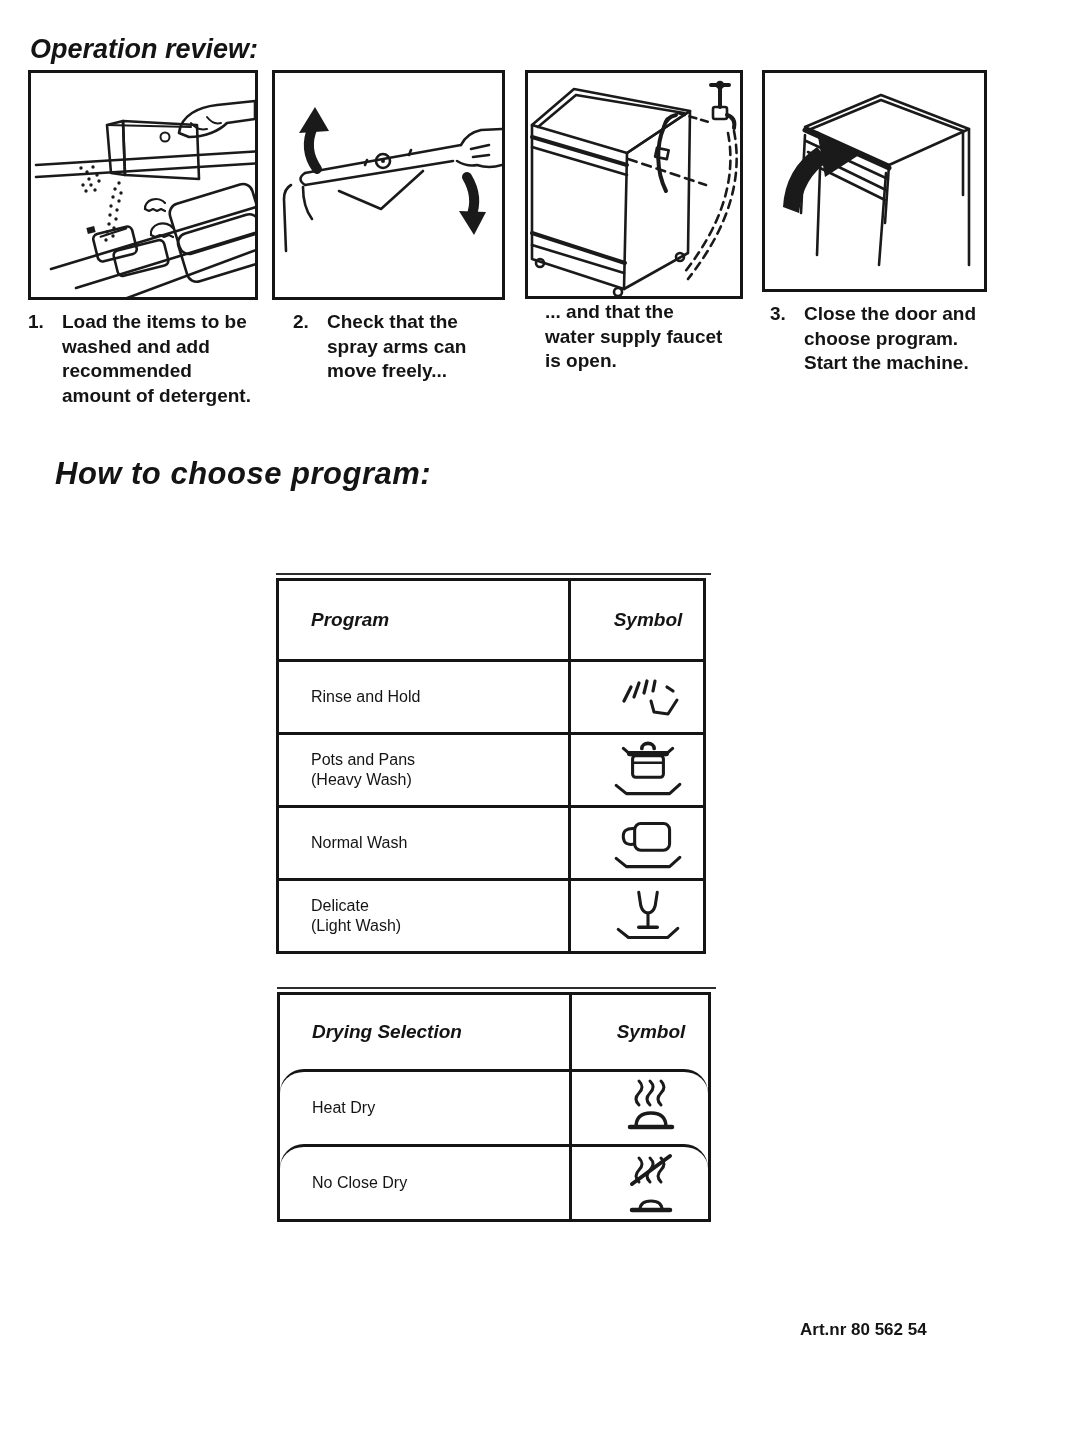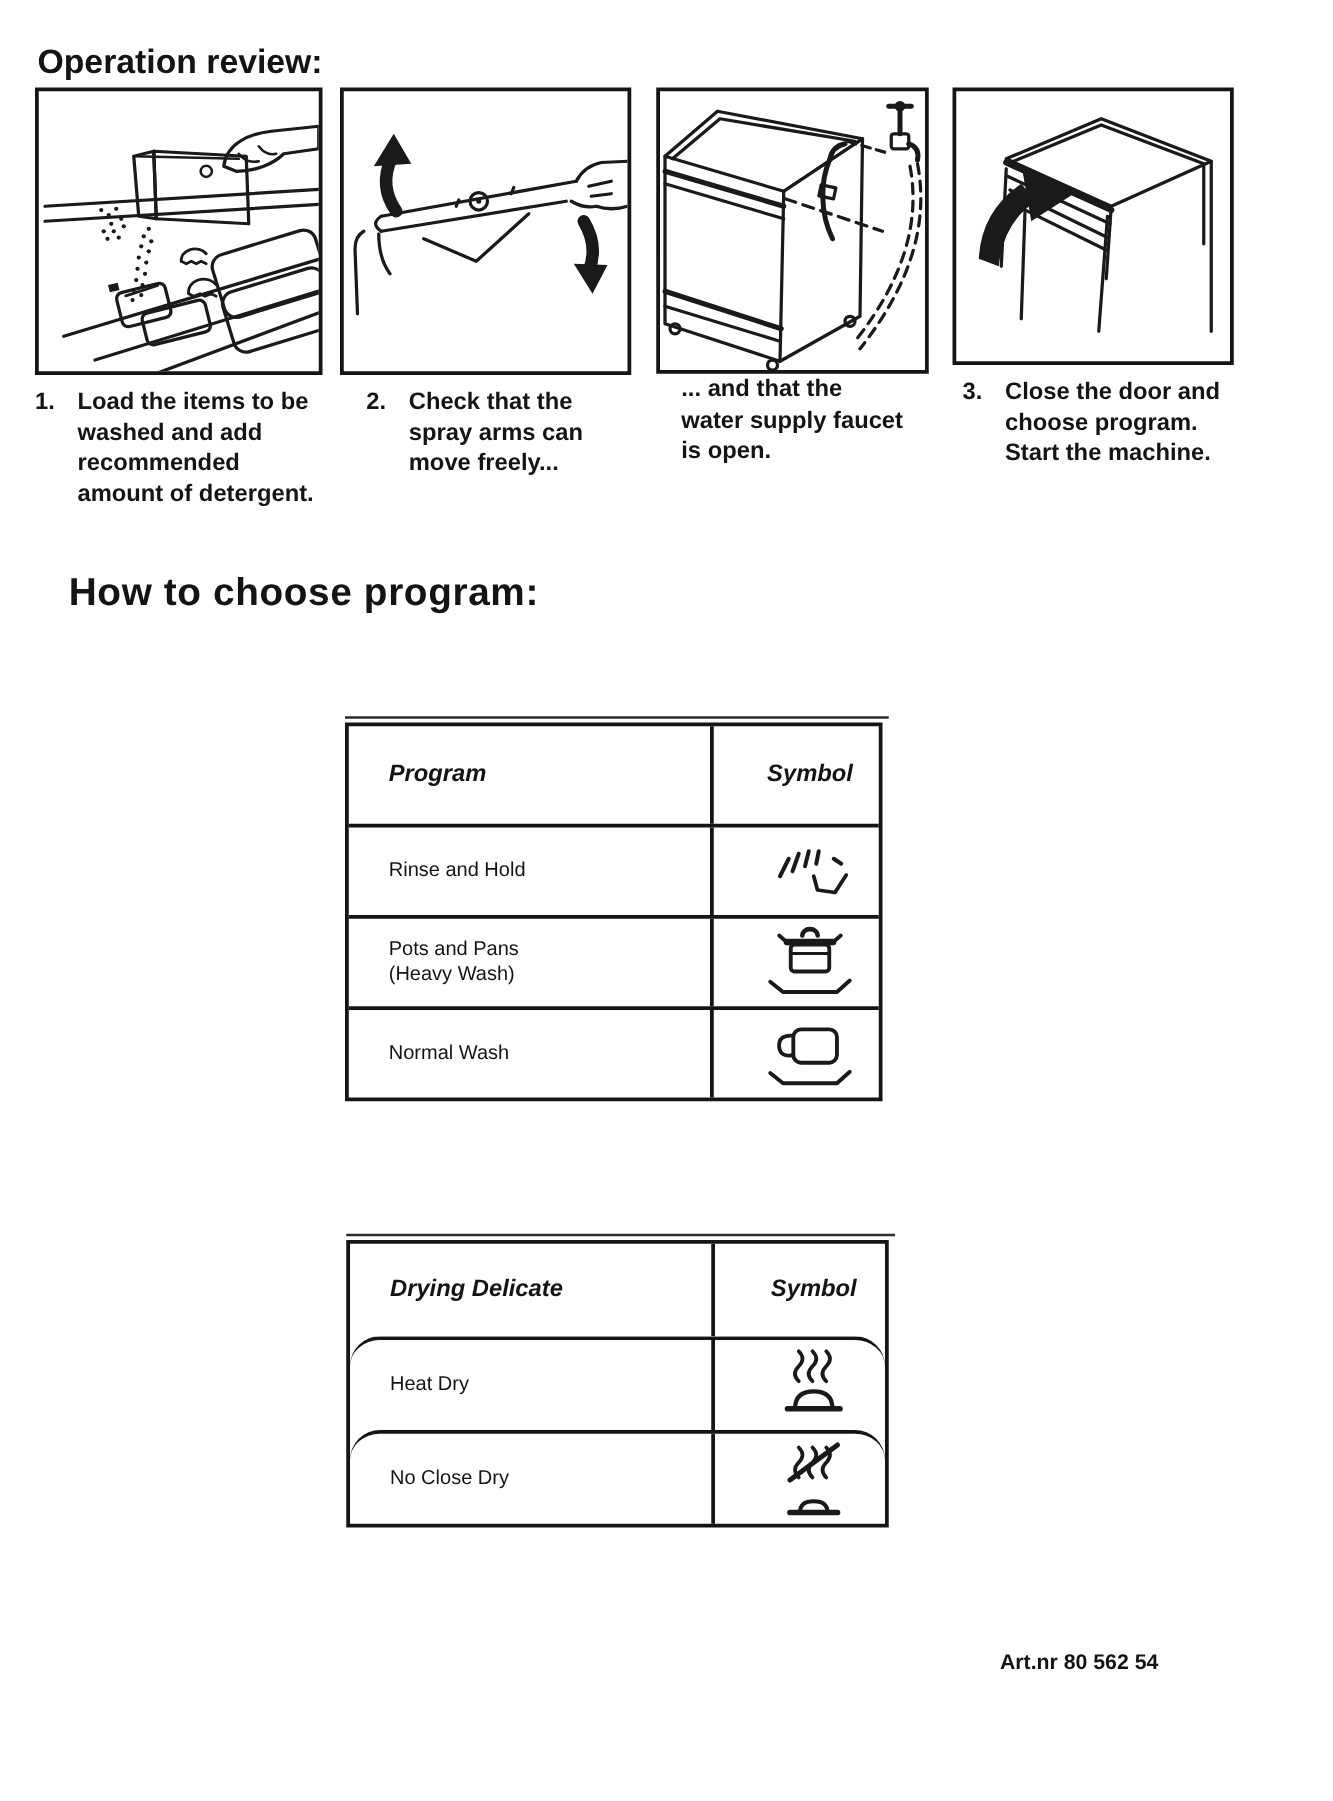--- a/index.html
+++ b/index.html
@@ -1,19 +1,19 @@
 <!DOCTYPE html>
 <html><head>
 <meta charset="utf-8">
 <style>
   html,body{margin:0;padding:0;background:#d9d9d9;}
   .page{position:relative;width:1066px;height:1441px;background:#ffffff;
         font-family:"Liberation Sans",sans-serif;color:#141414;overflow:hidden;margin:0 auto;}
 
-  .h-italic{position:absolute;font-weight:700;white-space:nowrap;}
+  .h-italic{position:absolute;font-style:italic;font-weight:700;white-space:nowrap;}
   #op-title{left:30px;top:34px;font-size:27px;}
   #choose-title{left:55px;top:456px;font-size:31px;letter-spacing:.5px;}
 
   .panel{position:absolute;top:70px;height:230px;border:3px solid #151515;background:#fff;box-sizing:border-box;}
   #panel1{left:28px;width:230px;}
   #panel2{left:272px;width:233px;}
   #panel3{left:525px;width:218px;height:229px;}
   #panel4{left:762px;width:225px;height:222px;}
   .panel svg{display:block;width:100%;height:100%;}
 
@@ -271,25 +271,41 @@
       <div class="cell-symbol">
         <svg width="76" height="60" viewBox="0 0 74 58">
           <g class="ink" stroke-width="3">
             <rect x="24" y="10" width="34" height="26" rx="6"></rect>
             <path d="M24,15 Q12,14 13,24 Q14,32 24,30"></path>
             <path d="M6,44 L16,52 L58,52 L68,43"></path>
           </g>
         </svg>
       </div>
     </div>
+    <div class="trow drow">
+      <div class="cell-label">
+          <span class="lbl">Delicate
+(Light Wash)</span>
+        </div>
+      <div class="cell-symbol">
+        <svg width="76" height="60" viewBox="0 0 74 58">
+          <g class="ink" stroke-width="3">
+            <path d="M28,6 L30,19 Q32,26 37,26 Q42,26 44,19 L46,6"></path>
+            <path d="M37,26 V38"></path>
+            <path d="M28,40 H46" stroke-width="3.4"></path>
+            <path d="M8,42 L18,50 L56,50 L66,41"></path>
+          </g>
+        </svg>
+      </div>
+    </div>
   </div>
 
   <div class="man-table" id="table2">
     <div class="trow hrow first">
-      <div class="cell-label">Drying Delicate</div>
+      <div class="cell-label">Drying Selection</div>
       <div class="cell-symbol">Symbol</div>
     </div>
     <div class="trow drow">
       <div class="cell-label">
           <span class="lbl">Heat Dry</span>
         </div>
       <div class="cell-symbol">
         <svg width="52" height="66" viewBox="0 0 52 66">
           <g class="ink" stroke-width="3">
             <path d="M14,30 q-6,-6 0,-12 q6,-6 0,-12"></path>

